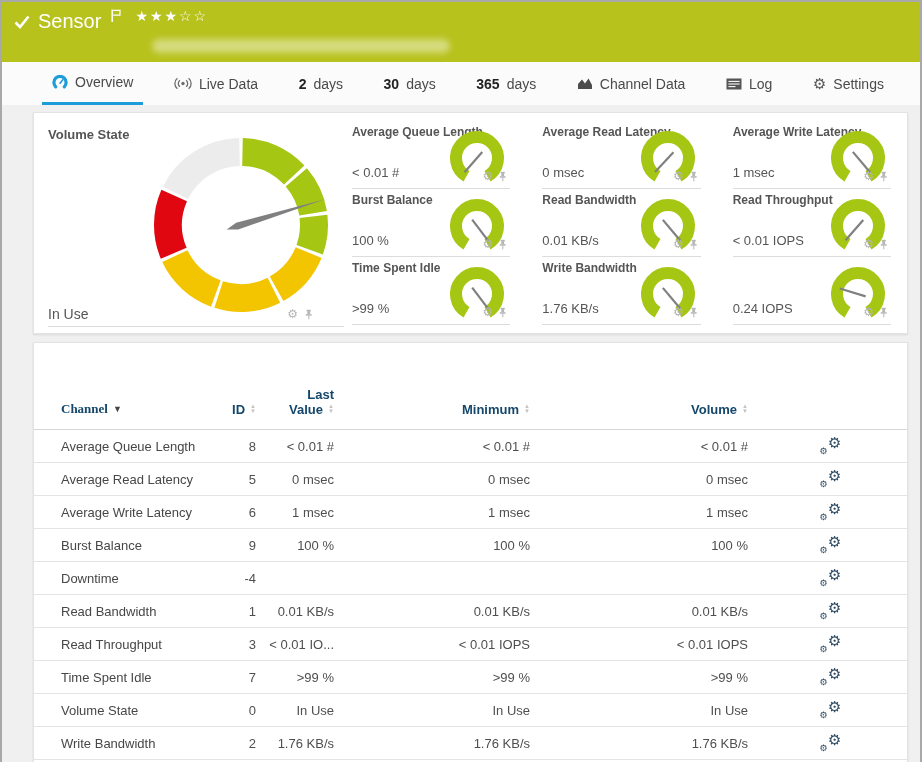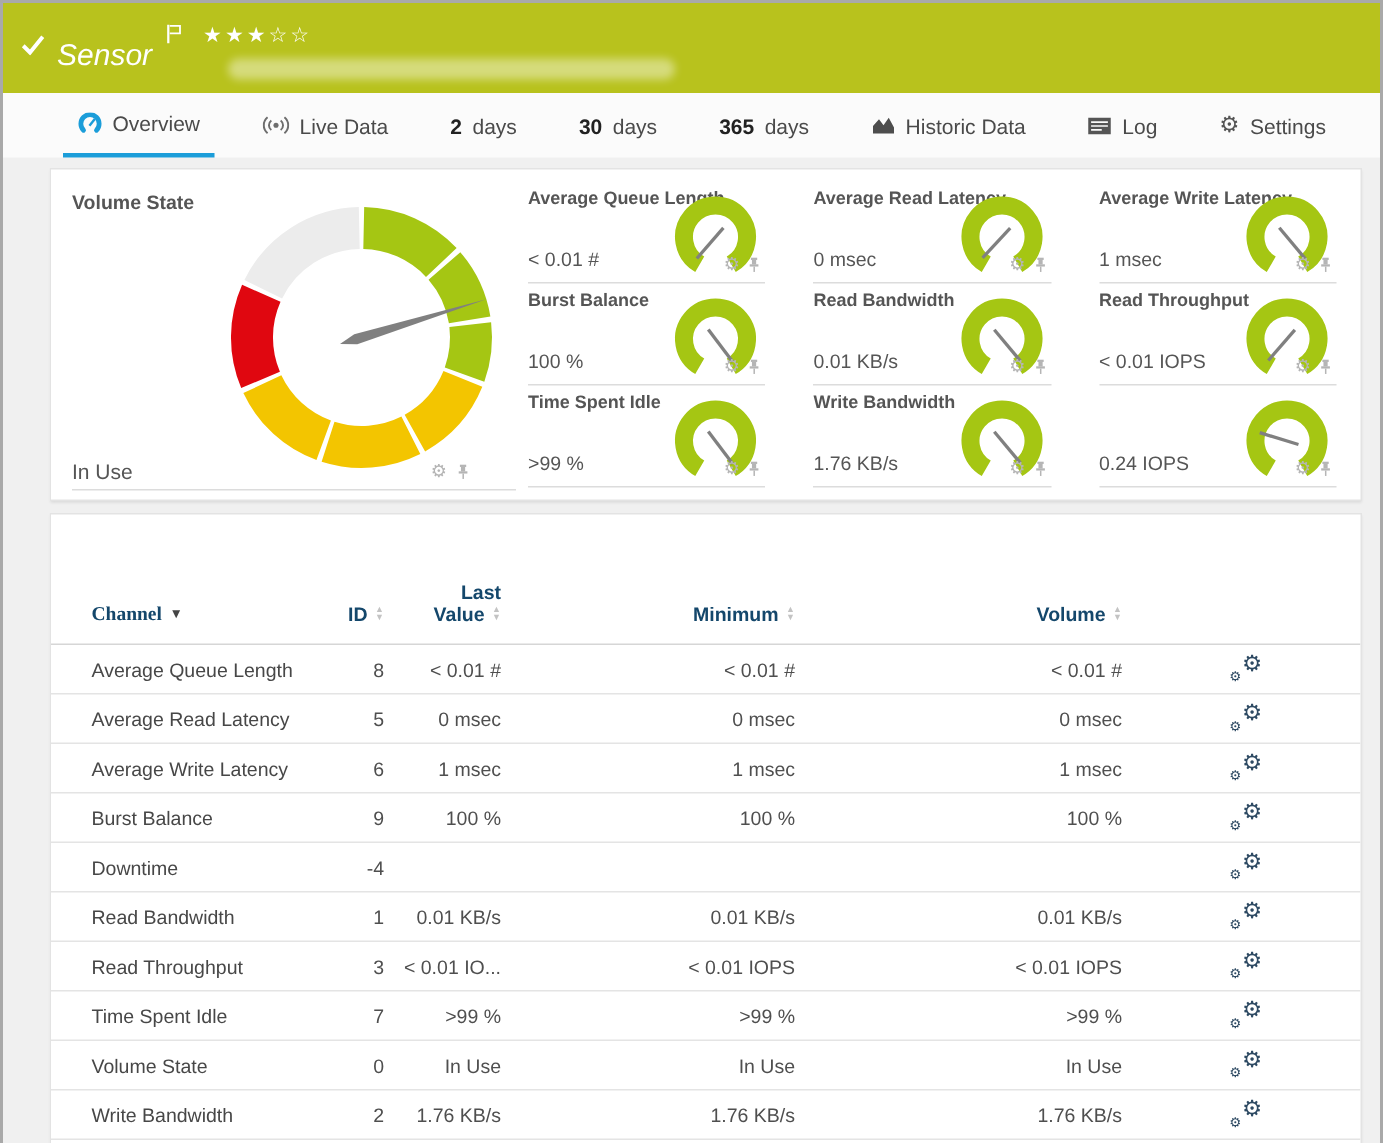--- a/index.html
+++ b/index.html
@@ -9,21 +9,21 @@
   *{box-sizing:border-box;}
   html,body{margin:0;padding:0;}
   body{width:922px;height:762px;overflow:hidden;background:#f0f0f0;
        font-family:"Liberation Sans","DejaVu Sans",sans-serif;color:#444;}
   .viewport{width:922px;height:762px;border:2px solid #a9a9a9;border-bottom:none;overflow:hidden;position:relative;background:#f0f0f0;}
 
   
   .sensor-header{height:60px;background:var(--header-green);position:relative;color:#fff;}
   .hdr-line{position:absolute;left:12px;top:8px;display:flex;align-items:center;gap:8px;}
   .check-icon svg{display:block;}
-  .kind{font-style:italic;font-size:20px;margin-top:16px;}
+  .kind{font-size:20px;}
   .name{font-weight:bold;font-size:21px;letter-spacing:.2px;}
   .flag{margin-left:2px;transform:translateY(-5px);}
   .rating{font-size:14px;letter-spacing:2px;transform:translateY(-6px);margin-left:6px;}
   .redacted{position:absolute;left:150px;top:37px;width:298px;height:14px;border-radius:8px;
             background:rgba(255,255,255,.42);filter:blur(3px);}
 
   
   .tab-bar{height:43px;background:#fbfbfb;display:flex;align-items:stretch;
            padding:0 26px 0 40px;justify-content:space-between;}
   .tab{display:flex;align-items:center;gap:7px;padding:0 10px;font-size:14px;color:#3f3f3f;cursor:pointer;}
@@ -134,21 +134,21 @@
       <div class="tab">
         <span class="tab-num">365</span>
         <span class="tab-label">days</span>
       </div>
       <div class="tab">
         <span class="tab-icon">
           <svg width="16" height="12" viewBox="0 0 16 12">
             <path d="M1 11 L1 6 L5 1.5 L8 5.5 L11.5 0.5 L15 7 L15 11 Z" fill="#4d4d4d"></path>
           </svg>
         </span>
-        <span class="tab-label">Historic Data</span>
+        <span class="tab-label">Channel Data</span>
       </div>
       <div class="tab">
         <span class="tab-icon">
           <svg width="16" height="12" viewBox="0 0 16 12">
             <rect x="0.5" y="0.5" width="15" height="11" fill="#555"></rect>
             <g stroke="#fbfbfb" stroke-width="1.1">
               <line x1="2.4" y1="3.4" x2="13.6" y2="3.4"></line>
               <line x1="2.4" y1="6" x2="13.6" y2="6"></line>
               <line x1="2.4" y1="8.6" x2="9.5" y2="8.6"></line>
             </g>

